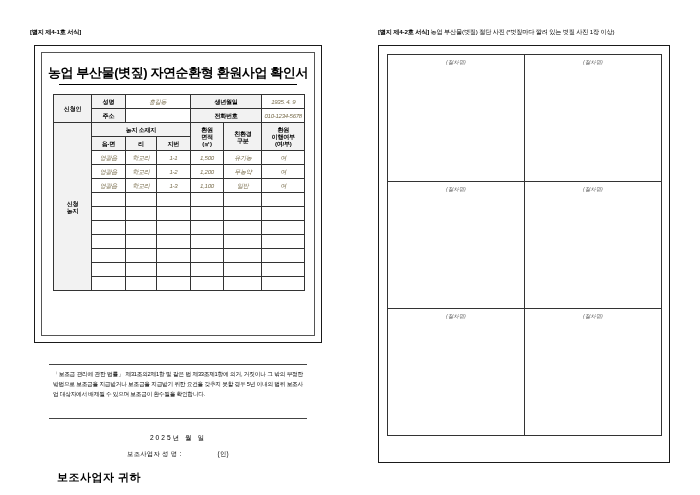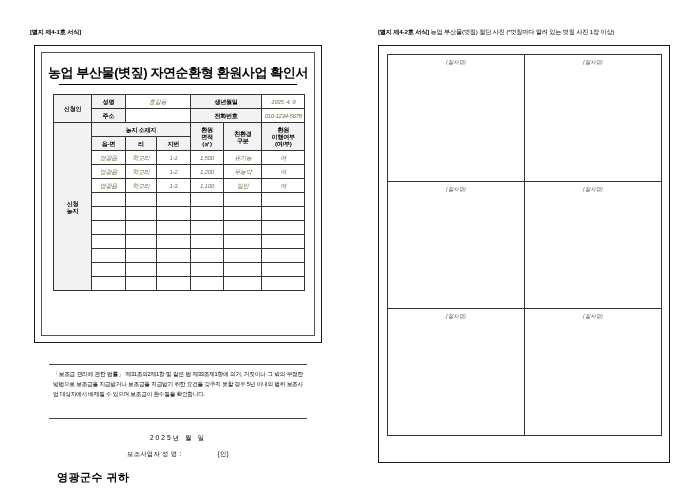--- a/index.html
+++ b/index.html
@@ -274,21 +274,21 @@
 
     <div class="notice-rule-top"></div>
     <div class="notice">「보조금 관리에 관한 법률」 제31조의2제1항 및 같은 법 제33조제1항에 의거, 거짓이나 그 밖의 부정한 방법으로 보조금을 지급받거나 보조금을 지급받기 위한 요건을 갖추지 못할 경우 5년 이내의 범위 보조사업 대상자에서 배제될 수 있으며 보조금이 환수될을 확인합니다.</div>
     <div class="notice-rule-bottom"></div>
 
     <div class="date-line">2025년        월        일</div>
     <div class="sign-line">
       <span>보조사업자 성 명 :</span>
       <span class="seal">(인)</span>
     </div>
-    <div class="recipient">영광군수 귀하</div>
+    <div class="recipient">보조사업자 귀하</div>
   </div>
 
   <div class="form-label" id="right-form-label">
     <span>[별지 제4-2호 서식]</span>
     <span class="thin">농업 부산물(볏짚) 절단 사진 (*볏짚마다 깔려 있는 볏짚 사진 1장 이상)</span>
   </div>
 
   <div class="doc-right">
     <table class="photos">
       <colgroup>

